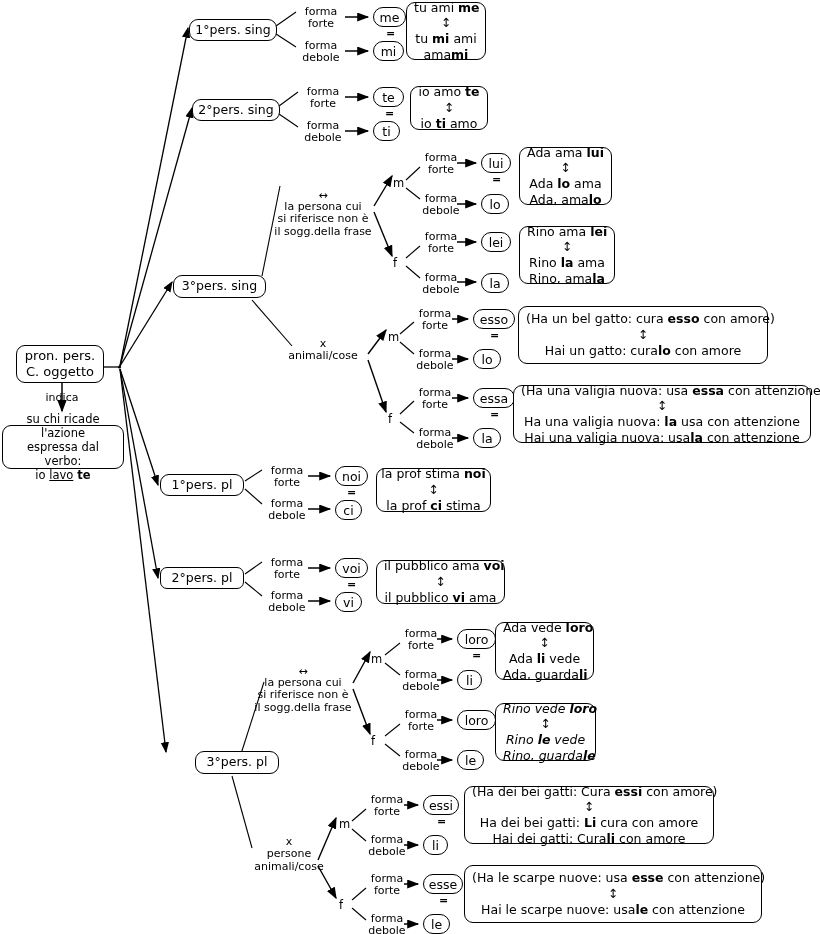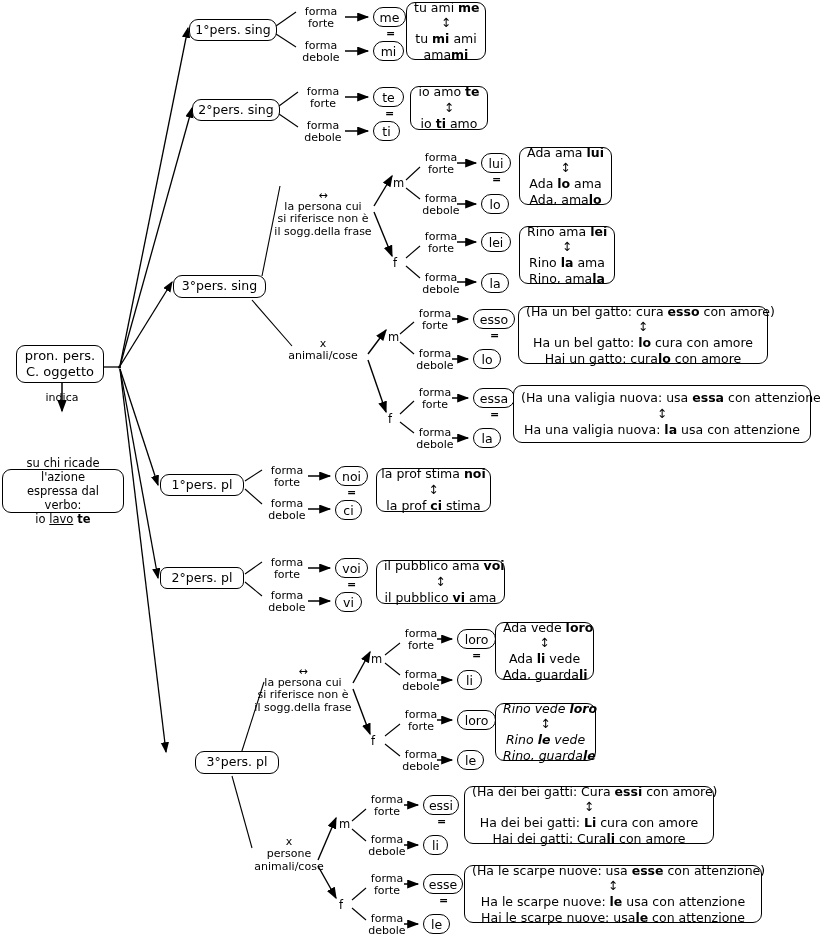--- a/index.html
+++ b/index.html
@@ -13,21 +13,21 @@
   .pillbox{
     border:1.6px solid #000;border-radius:9px;
     display:flex;align-items:center;justify-content:center;
     text-align:center;line-height:1.18;padding:2px 7px;
     font-size:12.5px;white-space:nowrap;
   }
   .root{font-size:13px;line-height:1.25;}
   .defbox{
     border:1.4px solid #000;border-radius:9px;
     text-align:center;line-height:1.22;padding:3px 5px;font-size:11.5px;
-    display:flex;flex-direction:column;justify-content:center;margin-top:44px;
+    display:flex;flex-direction:column;justify-content:center;
   }
 
   
   .cap{
     border:1.7px solid #000;border-radius:14px;background:#fff;
     display:flex;align-items:center;justify-content:center;
     font-size:12.5px;height:20px;white-space:nowrap;
   }
 
   
@@ -285,21 +285,20 @@
   <div class="node cap" style="left:473px;top:309px;width:42px;">
     <span>esso</span>
   </div>
   <div class="eqs" style="left:490px;top:330px;">=</div>
   <div class="node cap" style="left:473px;top:349px;width:28px;">
     <span>lo</span>
   </div>
   <div class="node exbox" style="left:518px;top:306px;width:250px;height:58px;">
     <span class="ln">(Ha un bel gatto: cura <b>esso</b> con amore)</span>
     <span class="ln">↕</span>
-    <span class="ln">Ha un bel gatto: <b>lo</b> cura con amore</span>
     <span class="ln">Hai un gatto: cura<b>lo</b> con amore</span>
   </div>
 
   <div class="lbl mf" style="left:388px;top:413px;">f</div>
   <div class="lbl c" style="left:412px;top:387px;width:46px;">
     <div>forma</div>
     <div>forte</div>
   </div>
   <div class="lbl c" style="left:412px;top:427px;width:46px;">
     <div>forma</div>
@@ -309,20 +308,21 @@
     <span>essa</span>
   </div>
   <div class="eqs" style="left:490px;top:409px;">=</div>
   <div class="node cap" style="left:473px;top:428px;width:28px;">
     <span>la</span>
   </div>
   <div class="node exbox" style="left:513px;top:385px;width:298px;height:58px;">
     <span class="ln">(Ha una valigia nuova: usa <b>essa</b> con attenzione)</span>
     <span class="ln">↕</span>
     <span class="ln">Ha una valigia nuova: <b>la</b> usa con attenzione</span>
+    <span class="ln">Hai una valigia nuova: usa<b>la</b> con attenzione</span>
   </div>
 
   <div class="node pillbox" style="left:160px;top:474px;width:84px;height:22px;">
     <span>1°pers. pl</span>
   </div>
   <div class="lbl c" style="left:264px;top:465px;width:46px;">
     <div>forma</div>
     <div>forte</div>
   </div>
   <div class="lbl c" style="left:264px;top:498px;width:46px;">
@@ -463,17 +463,16 @@
   <div class="node cap" style="left:423px;top:874px;width:40px;">
     <span>esse</span>
   </div>
   <div class="eqs" style="left:439px;top:895px;">=</div>
   <div class="node cap" style="left:423px;top:914px;width:27px;">
     <span>le</span>
   </div>
   <div class="node exbox" style="left:464px;top:865px;width:298px;height:58px;">
     <span class="ln">(Ha le scarpe nuove: usa <b>esse</b> con attenzione)</span>
     <span class="ln">↕</span>
-    <span class="ln">Ha le scarpe nuove: <b>le</b> usa con attenzione</span>
     <span class="ln">Hai le scarpe nuove: usa<b>le</b> con attenzione</span>
   </div>
 
 </div>
 
 </body></html>

